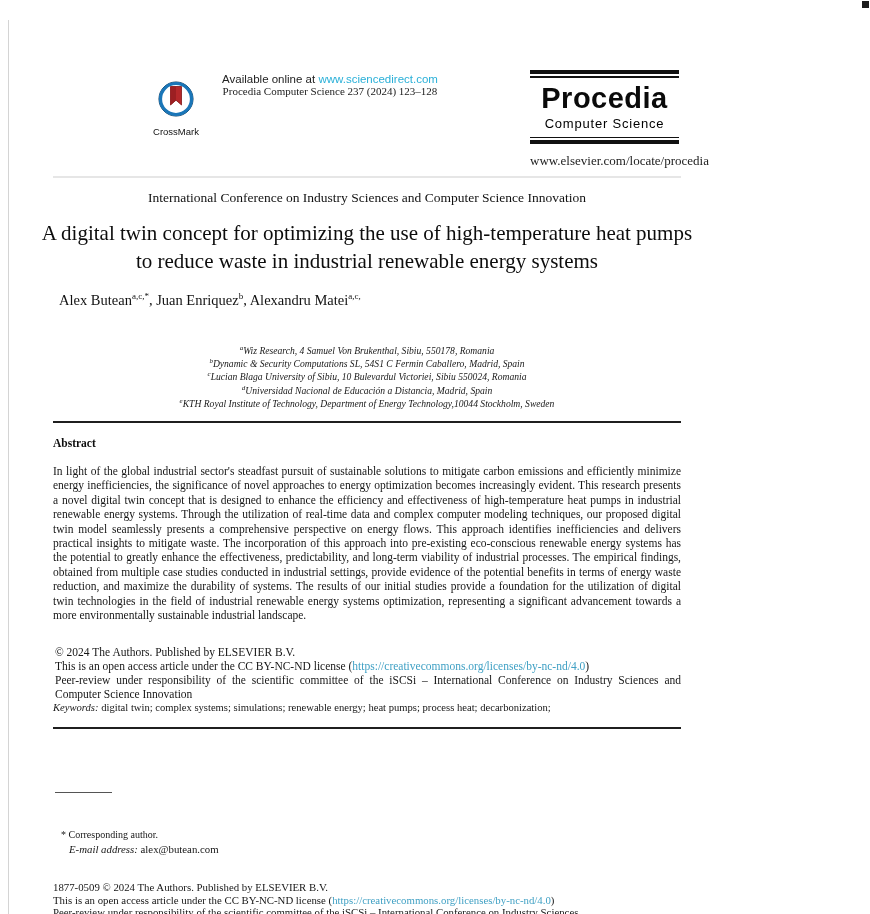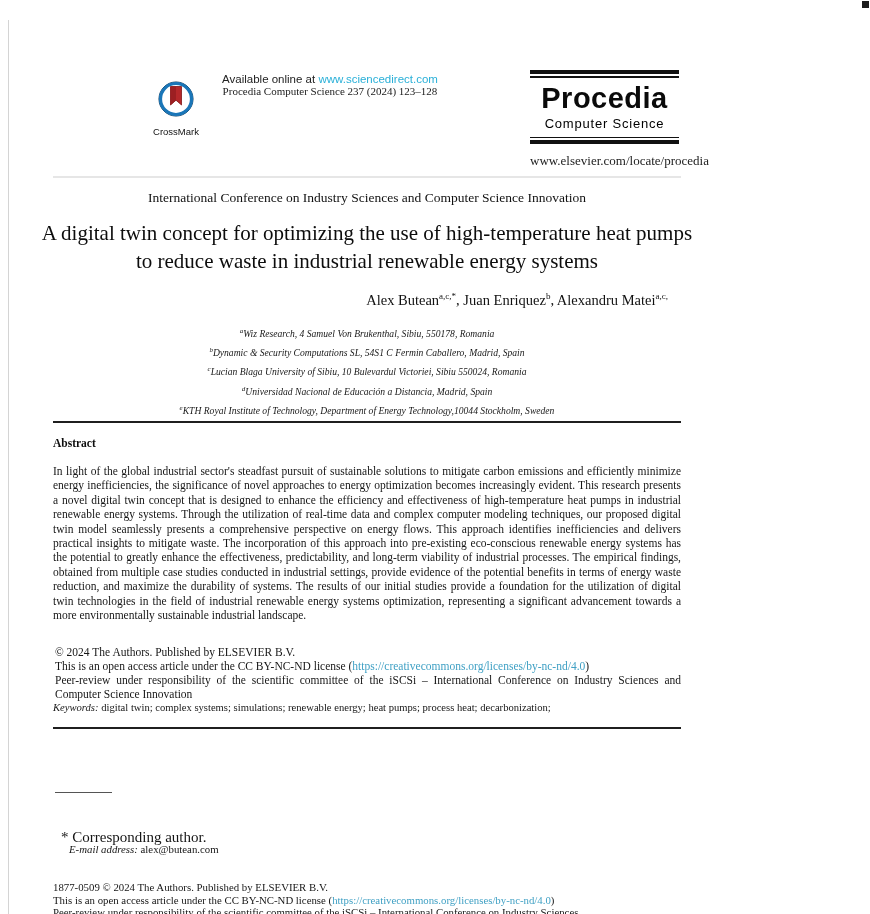--- a/index.html
+++ b/index.html
@@ -37,43 +37,43 @@
   .procedia-url { font-family:"Liberation Serif", serif; font-size:13px; text-align:center;
     color:#222; margin-top:9px; }
 
   .header-rule { position:absolute; left:53px; top:176px; width:628px; height:2px; background:#e6e6e6; }
 
   
   .conference-line { position:absolute; left:53px; top:190px; width:628px; text-align:center;
     font-size:13.5px; color:#111; }
   .paper-title { position:absolute; left:33px; top:220px; width:668px; text-align:center;
     font-size:21px; line-height:27.5px; color:#0d0d0d; }
-  .authors { position:absolute; left:40px; top:288px; width:628px; text-align:right;
+  .authors { position:absolute; left:59px; top:288px; width:628px; text-align:left;
     font-size:14.5px; line-height:17.5px; color:#111; }
   .authors sup { font-size:9px; }
-  .affiliations { position:absolute; left:53px; top:323px; width:628px; text-align:center;
-    font-style:italic; font-size:9.6px; line-height:16px; color:#181818; }
+  .affiliations { position:absolute; left:53px; top:343px; width:628px; text-align:center;
+    font-style:italic; font-size:9.6px; line-height:11px; color:#181818; }
   .affiliations sup { font-size:7px; }
 
   .abstract-rule { position:absolute; left:53px; top:421px; width:628px; height:1.5px; background:#1f1f1f; }
   .abstract-heading { position:absolute; left:53px; top:437px; font-weight:bold; font-size:11.5px; color:#0d0d0d; }
   .abstract-body { position:absolute; left:53px; top:464px; width:628px; text-align:justify;
     font-size:11.5px; line-height:14.4px; color:#161616; }
 
   .license-block { position:absolute; left:55px; top:646px; width:626px; font-size:11.5px;
     line-height:13.9px; color:#161616; text-align:justify; }
   .license-link, .footer-link { color:#3fa0c4; text-decoration:none; }
 
   .keywords-line { position:absolute; left:53px; top:702px; width:628px; font-size:10.6px; color:#161616; }
   .keywords-label { font-style:italic; }
 
   .keywords-rule { position:absolute; left:53px; top:727px; width:628px; height:1.5px; background:#1f1f1f; }
 
   .footnote-rule { position:absolute; left:55px; top:792px; width:57px; height:1.2px; background:#555; }
-  .corresponding-line { position:absolute; left:61px; top:829px; font-size:15px; color:#151515; }
+  .corresponding-line { position:absolute; left:61px; top:829px; font-size:10px; color:#151515; }
   .email-line { position:absolute; left:69px; top:843px; font-size:10.8px; color:#151515; }
   .email-label { font-style:italic; }
 
   .footer-block { position:absolute; left:53px; top:881px; width:632px; font-size:10.8px;
     line-height:12.6px; color:#161616; }
 </style>
 </head>
 <body>
 
 <div class="page">

